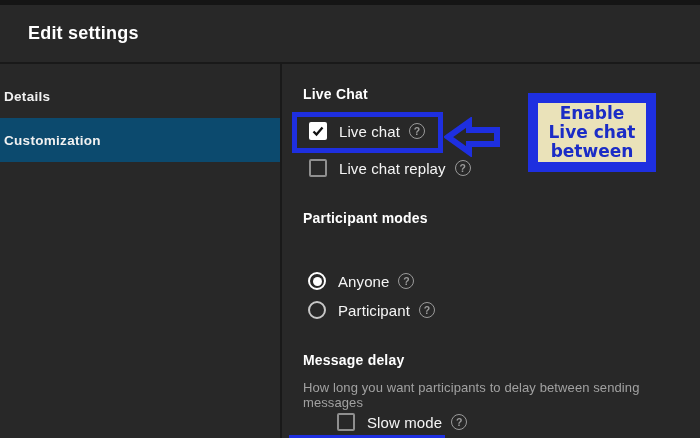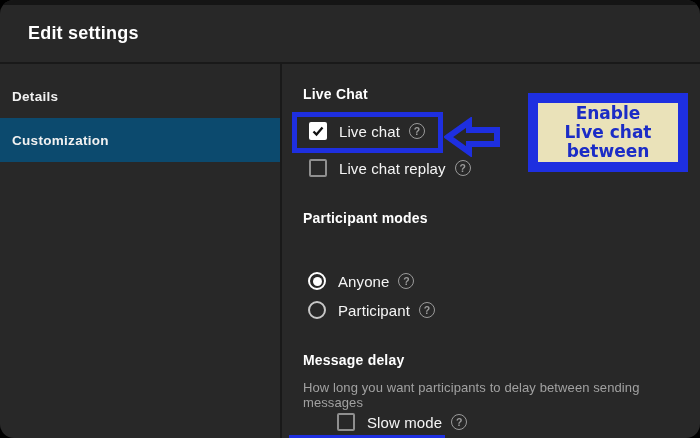--- a/index.html
+++ b/index.html
@@ -1,29 +1,29 @@
 <!DOCTYPE html>
 <html><head>
 <meta charset="utf-8">
 <style>
   * { margin: 0; padding: 0; box-sizing: border-box; }
   body { background: #000; font-family: "Liberation Sans", sans-serif; }
   .window {
     position: relative; width: 700px; height: 438px;
-    background: #282828; overflow: hidden; color: #fff; border-radius: 14px;
+    background: #282828; overflow: hidden; color: #fff;
   }
   .top-strip { position: absolute; left: 0; top: 0; width: 700px; height: 5px; background: #151515; }
   .header { position: absolute; left: 0; top: 5px; width: 700px; height: 57px; display: flex; align-items: center; }
   .header h1 { margin-left: 28px; font-size: 18px; font-weight: bold; letter-spacing: 0.2px; color: #fff; }
   .h-divider { position: absolute; left: 0; top: 62px; width: 700px; height: 2px; background: #191919; }
   .v-divider { position: absolute; left: 280px; top: 64px; width: 2px; height: 374px; background: #191919; }
 
   .sidebar { position: absolute; left: 0; top: 64px; width: 280px; height: 374px; padding-top: 10px; }
   .sidebar-item {
-    height: 44px; display: flex; align-items: center; padding-left: 12px;
+    height: 44px; display: flex; align-items: center; padding-left: 4px;
     font-size: 13.5px; font-weight: bold; letter-spacing: 0.3px; color: #f1f1f1; cursor: pointer;
   }
   .sidebar-item.selected { background: #0c4a6e; }
 
   .content { position: absolute; left: 282px; top: 64px; width: 418px; height: 374px; }
   .section-title { position: absolute; font-size: 14px; font-weight: bold; letter-spacing: 0.2px; color: #fff; }
   .section-desc { position: absolute; font-size: 13px; color: #a1a1a1; letter-spacing: 0.1px; }
   .row { position: absolute; height: 20px; display: flex; align-items: center; }
   .row .label { font-size: 15px; color: #f5f5f5; margin-left: 12px; letter-spacing: 0.1px; }
 
@@ -39,21 +39,21 @@
 
   .help {
     width: 16px; height: 16px; margin-left: 9px; border: 1.5px solid #9a9a9a; border-radius: 50%;
     display: flex; align-items: center; justify-content: center;
     font-size: 10.5px; font-weight: bold; color: #9a9a9a; flex: 0 0 auto; cursor: pointer;
   }
 
   
   .anno-rect { position: absolute; left: 292px; top: 112px; width: 151px; height: 41px; border: 5px solid #1e2fe0; }
   .anno-arrow { position: absolute; left: 444px; top: 117px; }
-  .anno-callout { position: absolute; left: 528px; top: 93px; width: 160px; height: 79px; background: #1e2fe0; }
+  .anno-callout { position: absolute; left: 528px; top: 93px; width: 128px; height: 79px; background: #1e2fe0; }
   .anno-callout-inner {
     position: absolute; left: 10px; top: 10px; right: 10px; bottom: 10px;
     background: #eae2b9; display: flex; flex-direction: column; align-items: center; justify-content: center;
   }
   .anno-callout-inner div {
     font-family: "DejaVu Sans", sans-serif; font-weight: bold; font-size: 17px; line-height: 19px;
     color: #1b2cc6; white-space: nowrap;
   }
   .anno-bottom-line { position: absolute; left: 289px; top: 435px; width: 156px; height: 3px; background: #1e2fe0; }
 </style>

